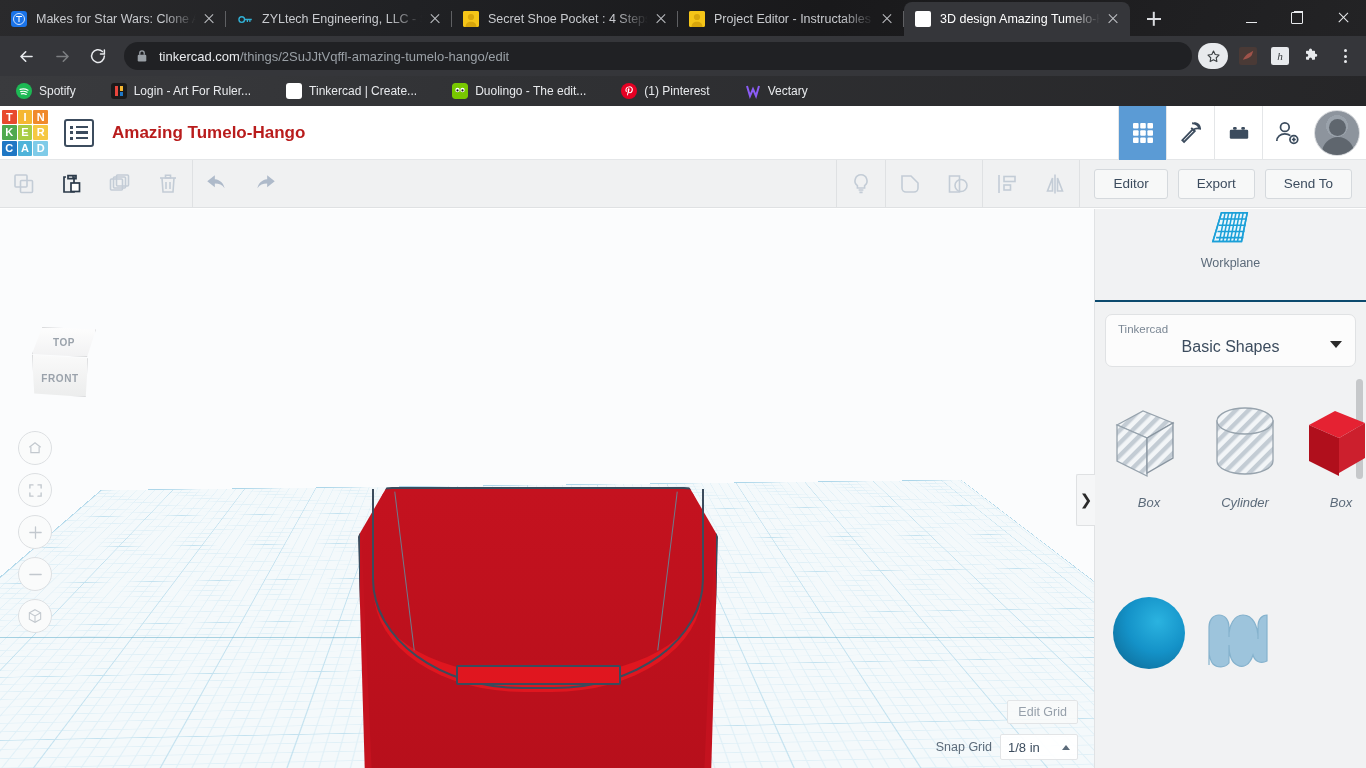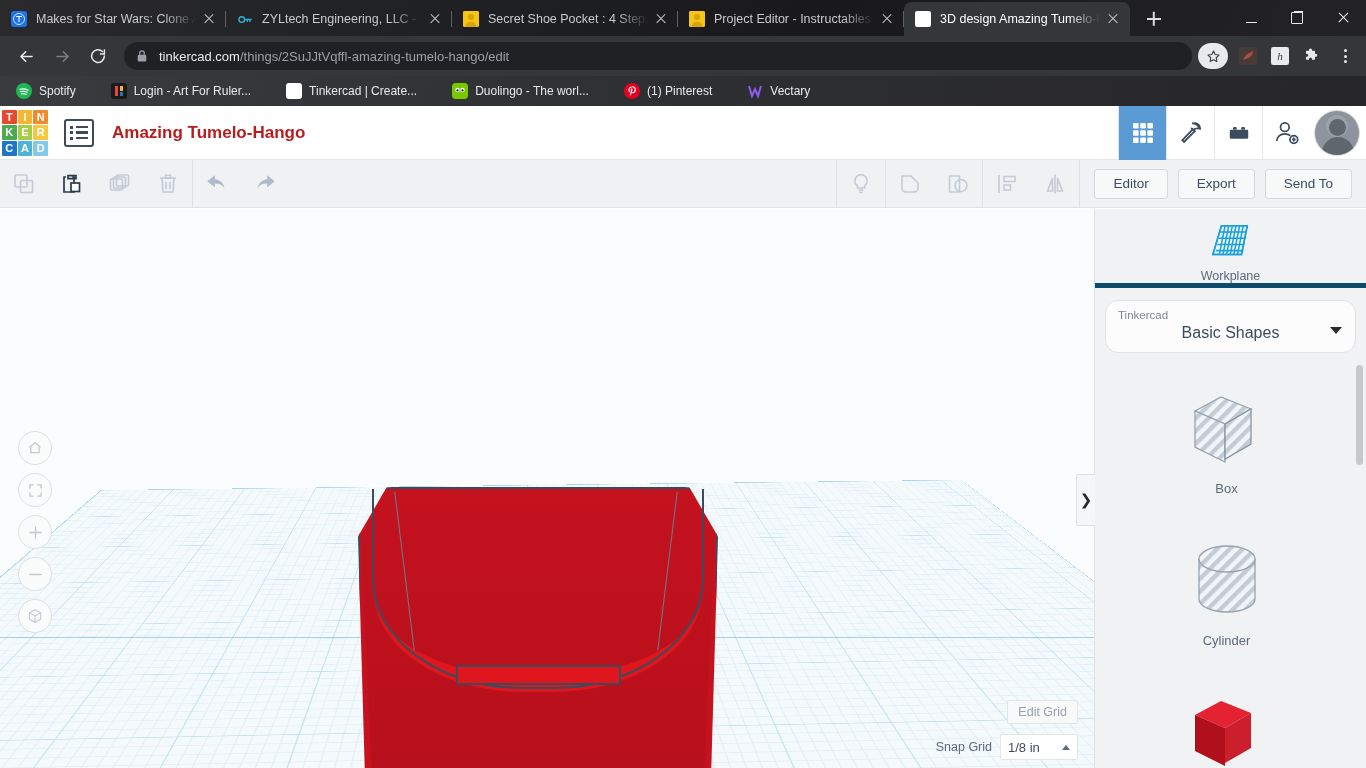--- a/index.html
+++ b/index.html
@@ -485,55 +485,56 @@
   #panel-collapse {
     position: absolute; left: -19px; top: 265px;
     width: 19px; height: 52px;
     background: #f5f6f7;
     border: 1px solid #dfe1e3; border-right: none;
     border-radius: 2px 0 0 2px;
     display: flex; align-items: center; justify-content: center;
     font-size: 15px; color: #2a2a2a;
   }
   #panel-tools {
-    height: 79px;
-    display: flex; align-items: flex-end;
-    border-bottom: 5px solid #0c4a6e;
+    height: 93px;
+    display: flex; align-items: flex-start;
+    border-bottom: 2px solid #0c4a6e;
     background: #f1f2f3;
   }
   .panel-tool {
     flex: 1;
     display: flex; flex-direction: column; align-items: center; gap: 5px;
     color: #5c6b7a; font-size: 12.5px;
   }
   #lib-select {
     margin: 12px 10px 10px 10px;
     background: #fcfcfc;
     border: 1px solid #e0e2e4;
-    border-radius: 13px;
+    border-radius: 7px;
     padding: 8px 12px 10px 12px;
     position: relative;
   }
   #lib-vendor { font-size: 11.5px; color: #7b8794; }
   #lib-name { font-size: 16px; color: #3c4c5e; margin-top: 3px; text-align: center; }
   #lib-caret {
     position: absolute; right: 13px; top: 26px;
     width: 0; height: 0;
     border-left: 6px solid transparent;
     border-right: 6px solid transparent;
     border-top: 7px solid #2a2a2a;
   }
   #shape-grid {
     flex: 1;
     display: grid;
-    grid-template-columns: 1fr;
+    grid-template-columns: 1fr 1fr 1fr 1fr;
     gap: 0;
     padding: 8px 14px 0 6px;
     overflow: hidden;
     position: relative;
+    font-style: italic;
   }
   .shape-cell {
     height: 152px;
     display: flex; flex-direction: column;
     align-items: center; justify-content: flex-start;
     padding-top: 10px;
   }
   .shape-art { width: 96px; height: 96px; position: relative; }
   .shape-label { font-size: 13px; color: #5c6b7a; margin-top: 4px; }
   #panel-scrollbar {
@@ -718,21 +719,21 @@
     <div class="bookmark">
       <span class="bm-fav">
           <svg width="16" height="16" viewBox="0 0 16 16">
             <rect width="16" height="16" rx="3" fill="#78c800"></rect>
             <circle cx="5.5" cy="7" r="2.2" fill="#fff"></circle>
             <circle cx="10.5" cy="7" r="2.2" fill="#fff"></circle>
             <circle cx="5.5" cy="7.4" r="1.1" fill="#1a1a1a"></circle>
             <circle cx="10.5" cy="7.4" r="1.1" fill="#1a1a1a"></circle>
           </svg>
         </span>
-      <span>Duolingo - The worl...</span>
+      <span>Duolingo - The edit...</span>
     </div>
     <div class="bookmark">
       <span class="bm-fav">
           <svg width="16" height="16" viewBox="0 0 24 24">
             <circle cx="12" cy="12" r="12" fill="#e60023"></circle>
             <path d="M12.6 5.4c-4 0-6 2.7-6 5 0 1.4.5 2.6 1.7 3 .2.1.4 0 .4-.2l.2-.7c.05-.2 0-.3-.1-.5-.35-.4-.57-1-.57-1.7 0-2.2 1.6-4.1 4.2-4.1 2.3 0 3.6 1.4 3.6 3.2 0 2.4-1.07 4.4-2.65 4.4-.87 0-1.53-.72-1.32-1.6.25-1.05.74-2.18.74-2.94 0-.68-.36-1.24-1.1-1.24-.88 0-1.6.92-1.6 2.13 0 .78.27 1.3.27 1.3l-1.07 4.56c-.3 1.3-.05 2.9-.03 3.06.02.1.14.12.2.05.08-.1 1.1-1.37 1.45-2.63.1-.36.57-2.24.57-2.24.28.54 1.1 1 1.98 1 2.6 0 4.37-2.37 4.37-5.55 0-2.4-2.04-4.65-5.14-4.65z" fill="#fff"></path>
           </svg>
         </span>
       <span>(1) Pinterest</span>
     </div>
@@ -918,20 +919,24 @@
       <div class="inner-left"></div>
       <div class="inner-right"></div>
       <div class="body-front"></div>
       <div class="cut-band"></div>
       <div class="cut-rim"></div>
       <div class="front-lip"></div>
       <div class="edge-l"></div>
       <div class="edge-r"></div>
     </div>
 
+    <div id="view-cube">
+      <div id="vc-top">TOP</div>
+      <div id="vc-front">FRONT</div>
+    </div>
 
     <div id="nav-controls">
       <div class="nav-circle">
         <svg width="16" height="16" viewBox="0 0 24 24" fill="none" stroke="currentColor" stroke-width="1.8">
             <path d="M3.5 11L12 4l8.5 7"></path>
             <path d="M5.8 10v9h12.4v-9"></path>
           </svg>
       </div>
       <div class="nav-circle">
         <svg width="15" height="15" viewBox="0 0 24 24" fill="none" stroke="currentColor" stroke-width="2.2" stroke-linecap="round">

